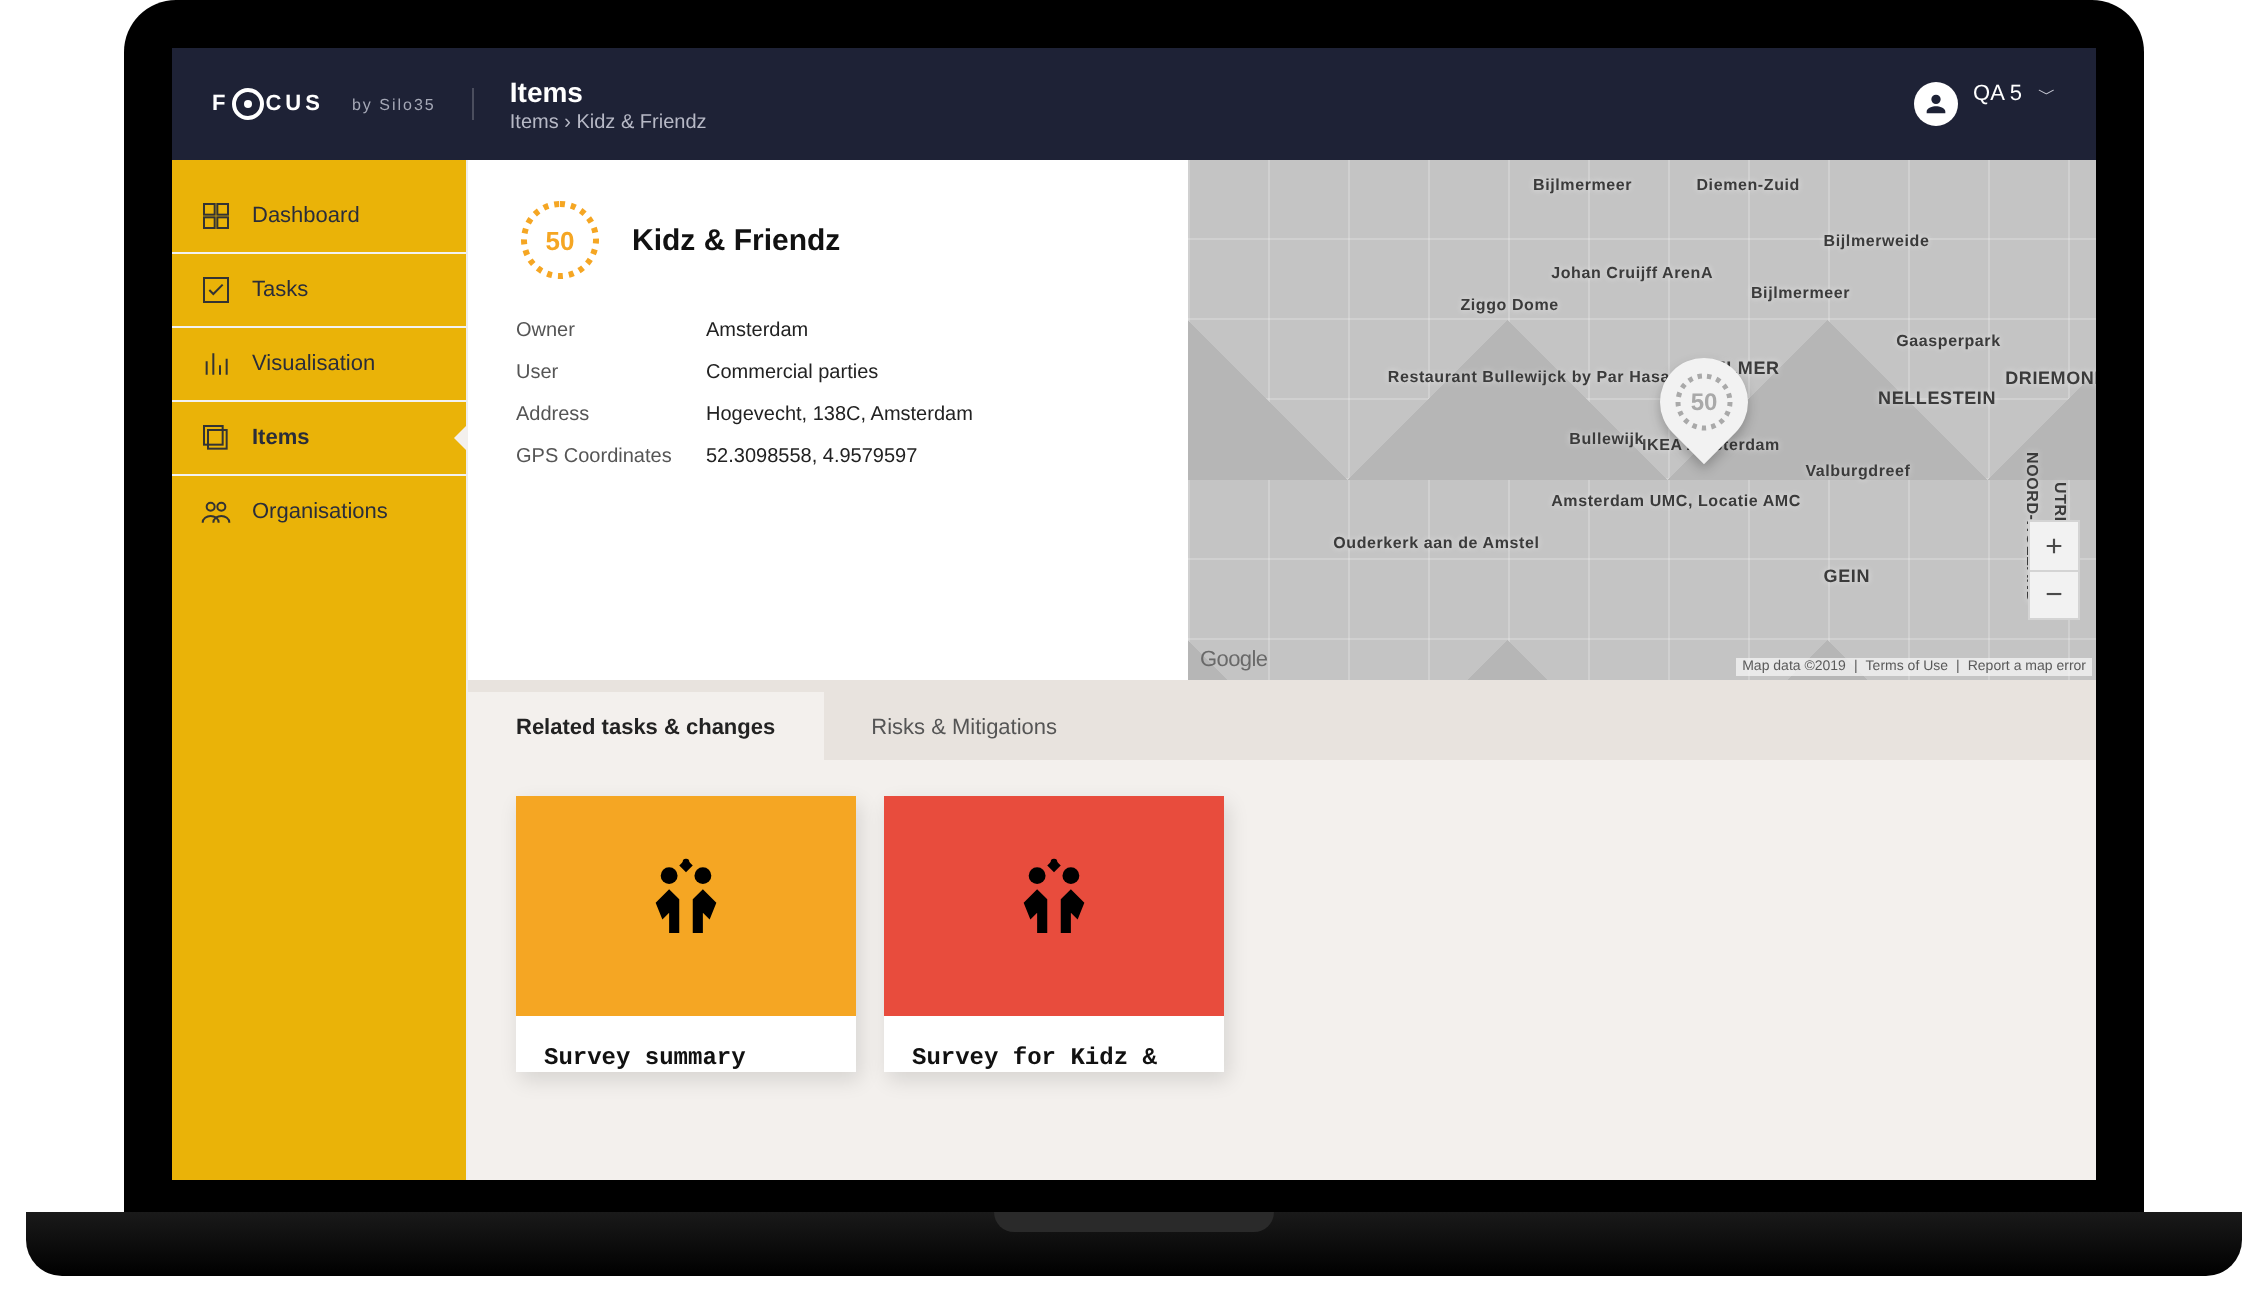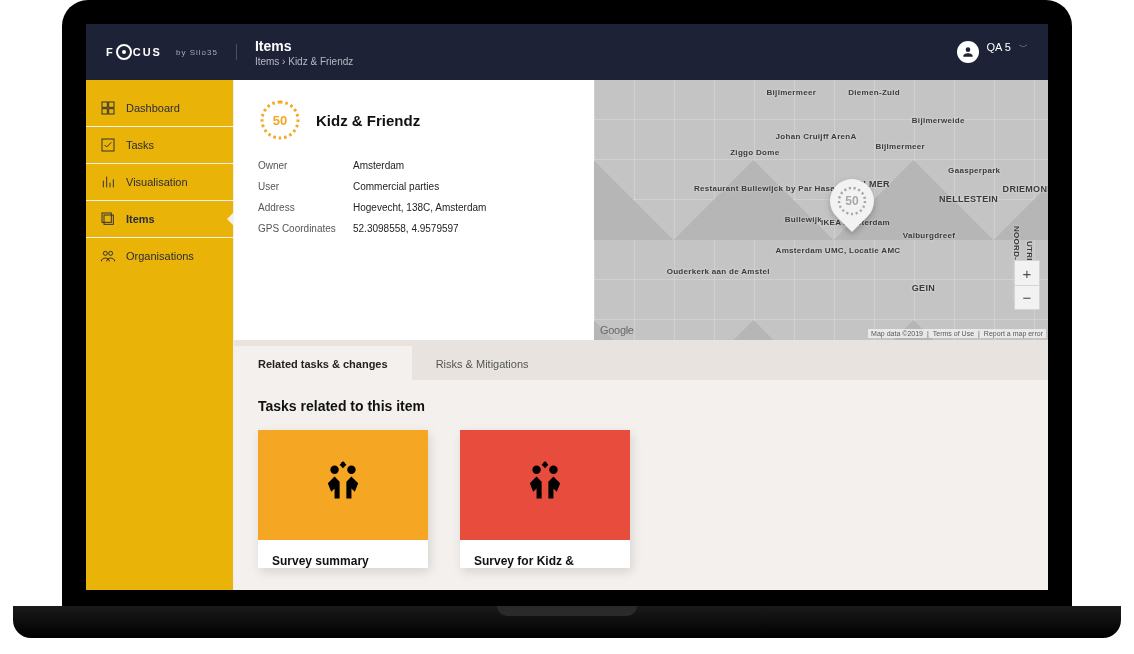--- a/index.html
+++ b/index.html
@@ -178,21 +178,21 @@
   }
 
   
   .tabs-strip { background:#e8e3de; display:flex; height:40px; align-items:flex-end;}
   .tab {
     padding: 12px 24px 10px; font-size:11px; color:#555; cursor:pointer;
   }
   .tab.active { background:#f3f0ed; color:#222; font-weight:600;}
   .tab-content { background:#f3f0ed; flex:1; padding: 18px 24px;}
   .section-title { font-size:14px; font-weight:700; color:#111; margin-bottom:16px;}
-  .cards { display:flex; gap:32px;}
+  .cards { display:flex; gap:14px;font-family:Liberation Mono, monospace;}
   .card {
     width:170px; background:#fff;
     box-shadow: 2px 4px 10px rgba(0,0,0,.12);
   }
   .card .hero{
     height:110px; display:flex; align-items:center; justify-content:center;
   }
   .card .hero svg{ width:54px; height:54px; }
   .card .clabel{
     padding:14px 14px 0; font-size:12px; font-weight:700; color:#111;
@@ -351,21 +351,20 @@
               <span>Report a map error</span>
             </div>
           </div>
         </div>
 
         <div class="tabs-strip">
           <div class="tab active">Related tasks &amp; changes</div>
           <div class="tab">Risks &amp; Mitigations</div>
         </div>
         <div class="tab-content">
-          <div class="section-title">Tasks related to this item</div>
           <div class="cards">
             <div class="card">
               <div class="hero orange">
                 <svg viewBox="0 0 64 64" fill="#000">
                   <circle cx="22" cy="14" r="5"></circle>
                     <circle cx="42" cy="14" r="5"></circle>
                   <path d="M14 30l8-8 6 6v20h-6V36l-4 4-4-10zM50 30l-8-8-6 6v20h6V36l4 4 4-10z"></path>
                   <circle cx="32" cy="6" r="2"></circle>
                     <path d="M28 8l4-4 4 4-4 4z"></path>
                 </svg>

